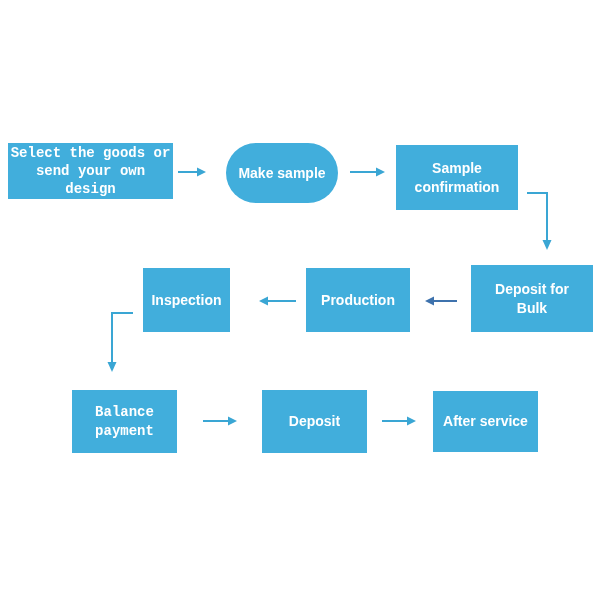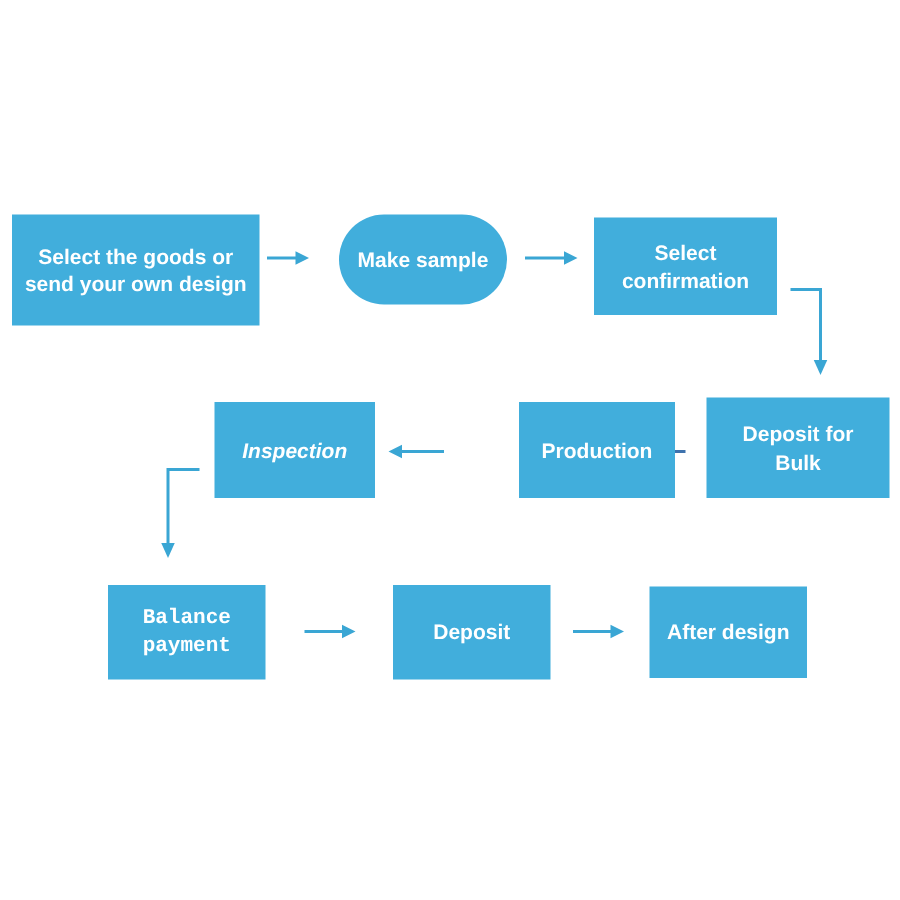--- a/index.html
+++ b/index.html
@@ -81,35 +81,35 @@
       <line x1="203" y1="421" x2="229" y2="421"></line>
       <polygon points="237,421 228,416.5 228,425.5"></polygon>
     </g>
 
     <g>
       <line x1="382" y1="421" x2="408" y2="421"></line>
       <polygon points="416,421 407,416.5 407,425.5"></polygon>
     </g>
   </svg>
 
-  <div class="box" style="left:8px;   top:143px; width:165px; height:74px;">Select the goods or
+  <div class="box" style="left:8px;   top:143px; width:165px; height:56px;font-family:Liberation Mono, monospace;">Select the goods or
 send your own design</div>
 
   <div class="box" style="left:226px; top:143px; width:112px; height:60px;border-radius:30px;">Make sample</div>
 
-  <div class="box" style="left:396px; top:145px; width:122px; height:65px;">Select
+  <div class="box" style="left:396px; top:145px; width:122px; height:65px;">Sample
 confirmation</div>
 
   <div class="box" style="left:471px; top:265px; width:122px; height:67px;">Deposit for
 Bulk</div>
 
-  <div class="box" style="left:306px; top:268px; width:104px; height:64px;margin-left:40px;">Production</div>
+  <div class="box" style="left:306px; top:268px; width:104px; height:64px;">Production</div>
 
-  <div class="box" style="left:143px; top:268px; width:107px; height:64px;font-style:italic;">Inspection</div>
+  <div class="box" style="left:143px; top:268px; width:87px; height:64px;">Inspection</div>
 
   <div class="box" style="left:72px;  top:390px; width:105px; height:63px;font-family:Liberation Mono, monospace;">Balance
 payment</div>
 
   <div class="box" style="left:262px; top:390px; width:105px; height:63px;">Deposit</div>
 
-  <div class="box" style="left:433px; top:391px; width:105px; height:61px;">After design</div>
+  <div class="box" style="left:433px; top:391px; width:105px; height:61px;">After service</div>
 
 </div>
 
 </body></html>

